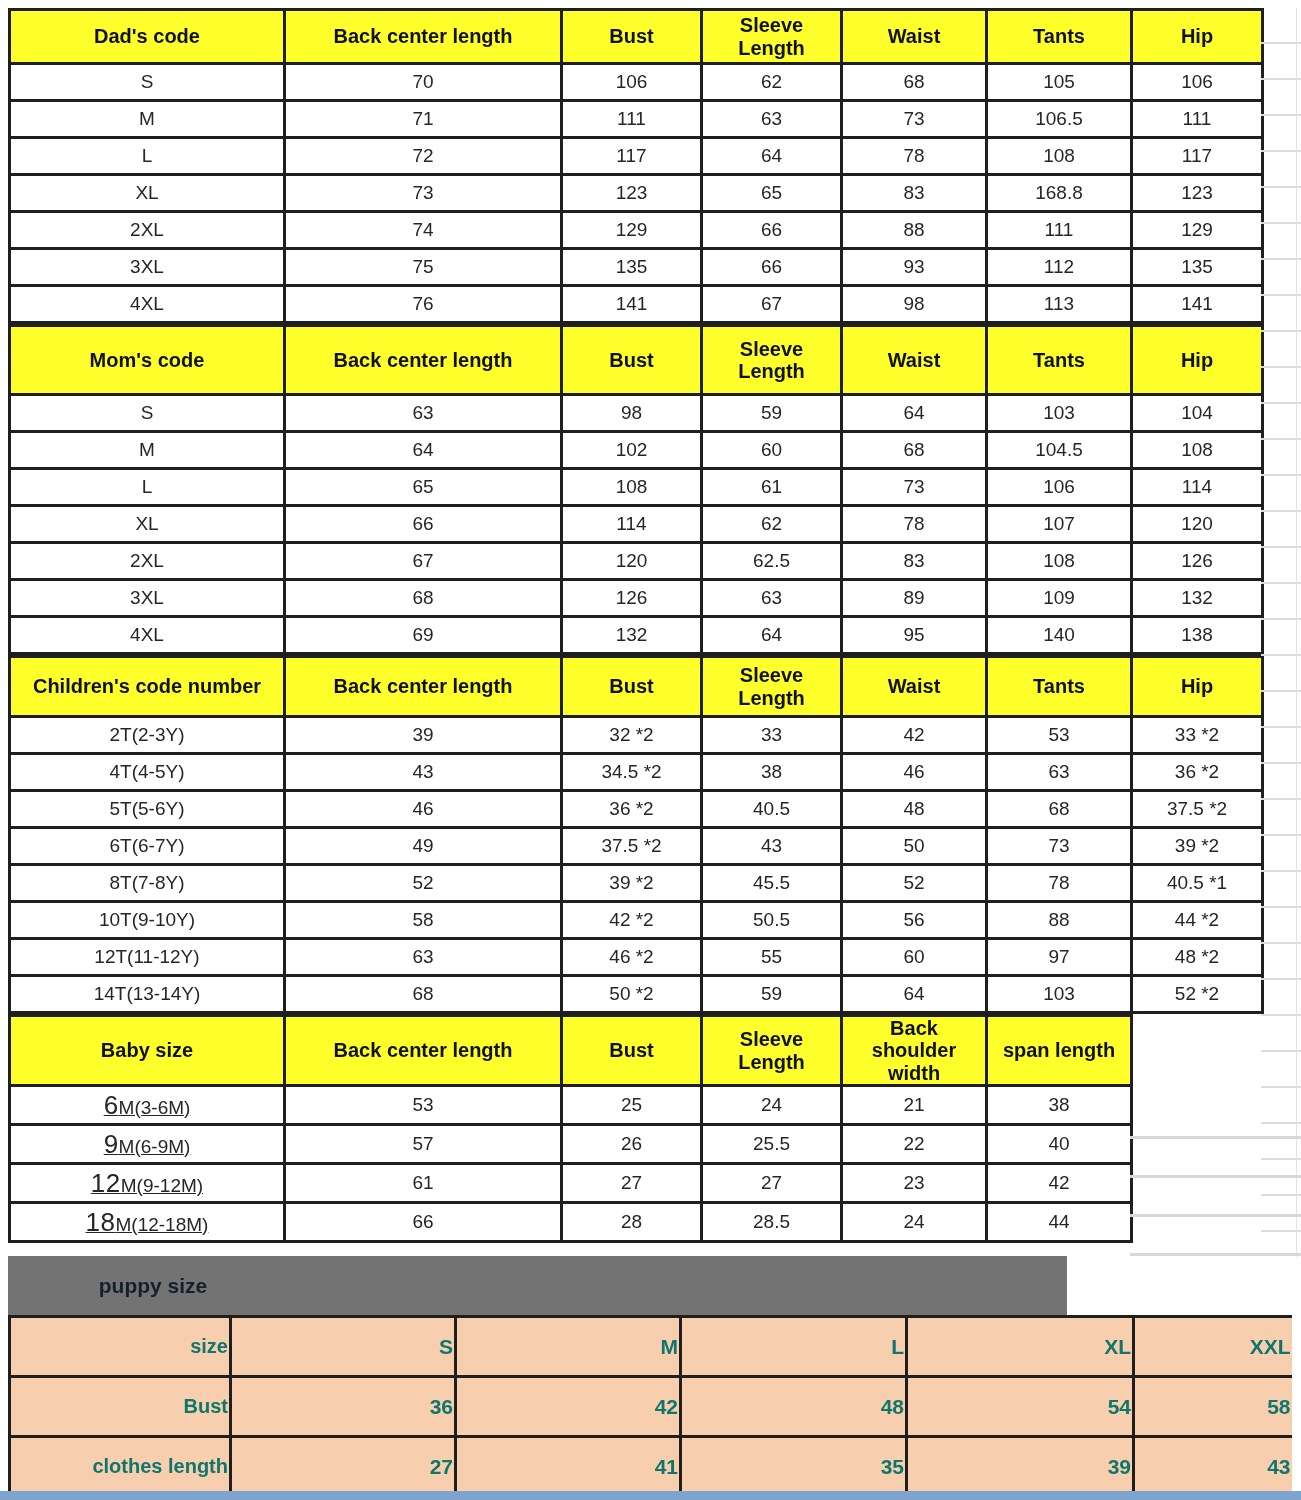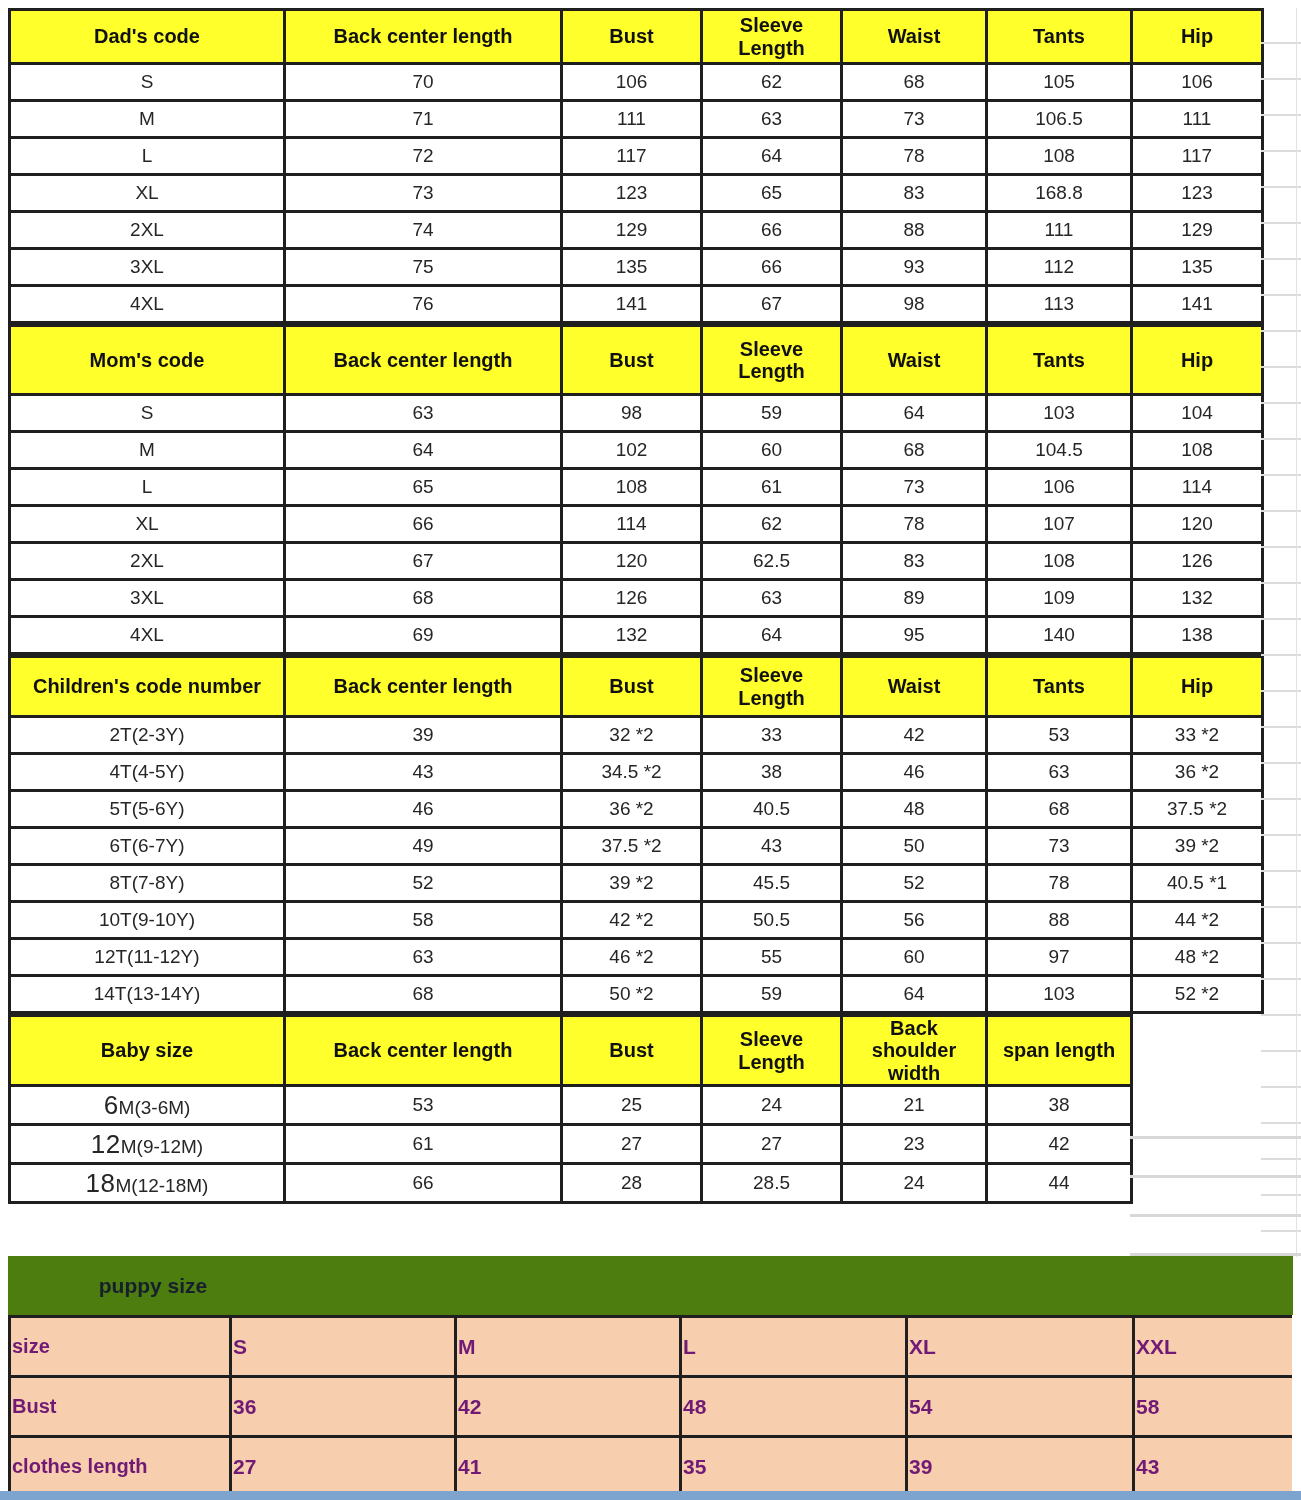--- a/index.html
+++ b/index.html
@@ -24,46 +24,46 @@
   .t-mom thead th{height:66px;}
   .t-children thead th{height:57px;}
   .t-baby thead th{height:55px;}
   .t-dad tbody td,.t-mom tbody td,.t-children tbody td{height:34px;}
   .t-baby tbody td{height:36px;}
   td.tone-dark{color:#262626;}
   td.tone-blue{color:#3d9de0;}
   td.tone-navy{color:#23406d;margin-top:20px;}
   td.tone-red{color:#f51616;}
   td.force-dark{color:#262626;}
-  td.left{text-align:left;padding-left:2px;}
+  td.left{text-align:left;padding-left:2px;text-decoration:underline;}
   td .big{font-size:26px;letter-spacing:0.5px;}
   
   .strip-top{
     position:absolute;left:1261px;top:8px;width:40px;height:1249px;
     background:repeating-linear-gradient(to bottom, transparent 0 34px, #dcdcdc 34px 36px);
   }
   .strip-top .vline{position:absolute;right:4px;top:0;bottom:0;width:1px;background:#e2e2e2;}
   .strip-baby{
     position:absolute;left:1130px;top:1100px;width:171px;height:157px;
     background:repeating-linear-gradient(to bottom, transparent 0 36px, #d8d8d8 36px 39px);
   }
   
   .puppy-banner{
-    position:absolute;left:8px;top:1256px;width:1285px;height:59px;
-    background:#4d7c0f;display:flex;align-items:center;
+    position:absolute;left:8px;top:1256px;width:1059px;height:59px;
+    background:#737373;display:flex;align-items:center;
   }
   .puppy-banner .label{
     width:290px;text-align:center;font-size:21px;font-weight:600;color:#16202c;
   }
   .puppy-wrap{position:absolute;left:8px;top:1315px;}
   table.puppy{border-collapse:collapse;table-layout:fixed;background:#f7cfae;}
   table.puppy td{
     border:3px solid #1f1f1f;border-right:none;
-    text-align:left;vertical-align:middle;height:55px;
-    font-size:21px;font-weight:700;color:#701a75;background:#f7cfae;
+    text-align:right;vertical-align:middle;height:55px;
+    font-size:21px;font-weight:700;color:#0f766e;background:#f7cfae;
   }
   table.puppy td + td{border-left:3px solid #1f1f1f;}
   table.puppy td.rowlabel{font-size:20px;font-weight:600;}
   .bottom-strip{position:absolute;left:0;top:1491px;width:1301px;height:9px;background:#7da3cf;}
 </style>
 </head>
 <body>
 
 <div class="tables-wrap">
   <div>
@@ -368,20 +368,28 @@
           </tr>
         </thead>
         <tbody>
           <tr>
             <td class="tone-dark left"><span class="big">6</span><span>M(3-6M)</span></td>
             <td class="tone-dark">53</td>
             <td class="tone-dark">25</td>
             <td class="tone-dark">24</td>
             <td class="tone-dark">21</td>
             <td class="tone-dark">38</td>
+          </tr>
+          <tr>
+            <td class="tone-dark left"><span class="big">9</span><span>M(6-9M)</span></td>
+            <td class="tone-dark">57</td>
+            <td class="tone-dark">26</td>
+            <td class="tone-dark">25.5</td>
+            <td class="tone-dark">22</td>
+            <td class="tone-dark">40</td>
           </tr>
           <tr>
             <td class="tone-dark left"><span class="big">12</span><span>M(9-12M)</span></td>
             <td class="tone-dark">61</td>
             <td class="tone-dark">27</td>
             <td class="tone-dark">27</td>
             <td class="tone-dark">23</td>
             <td class="tone-dark">42</td>
           </tr>
           <tr>

